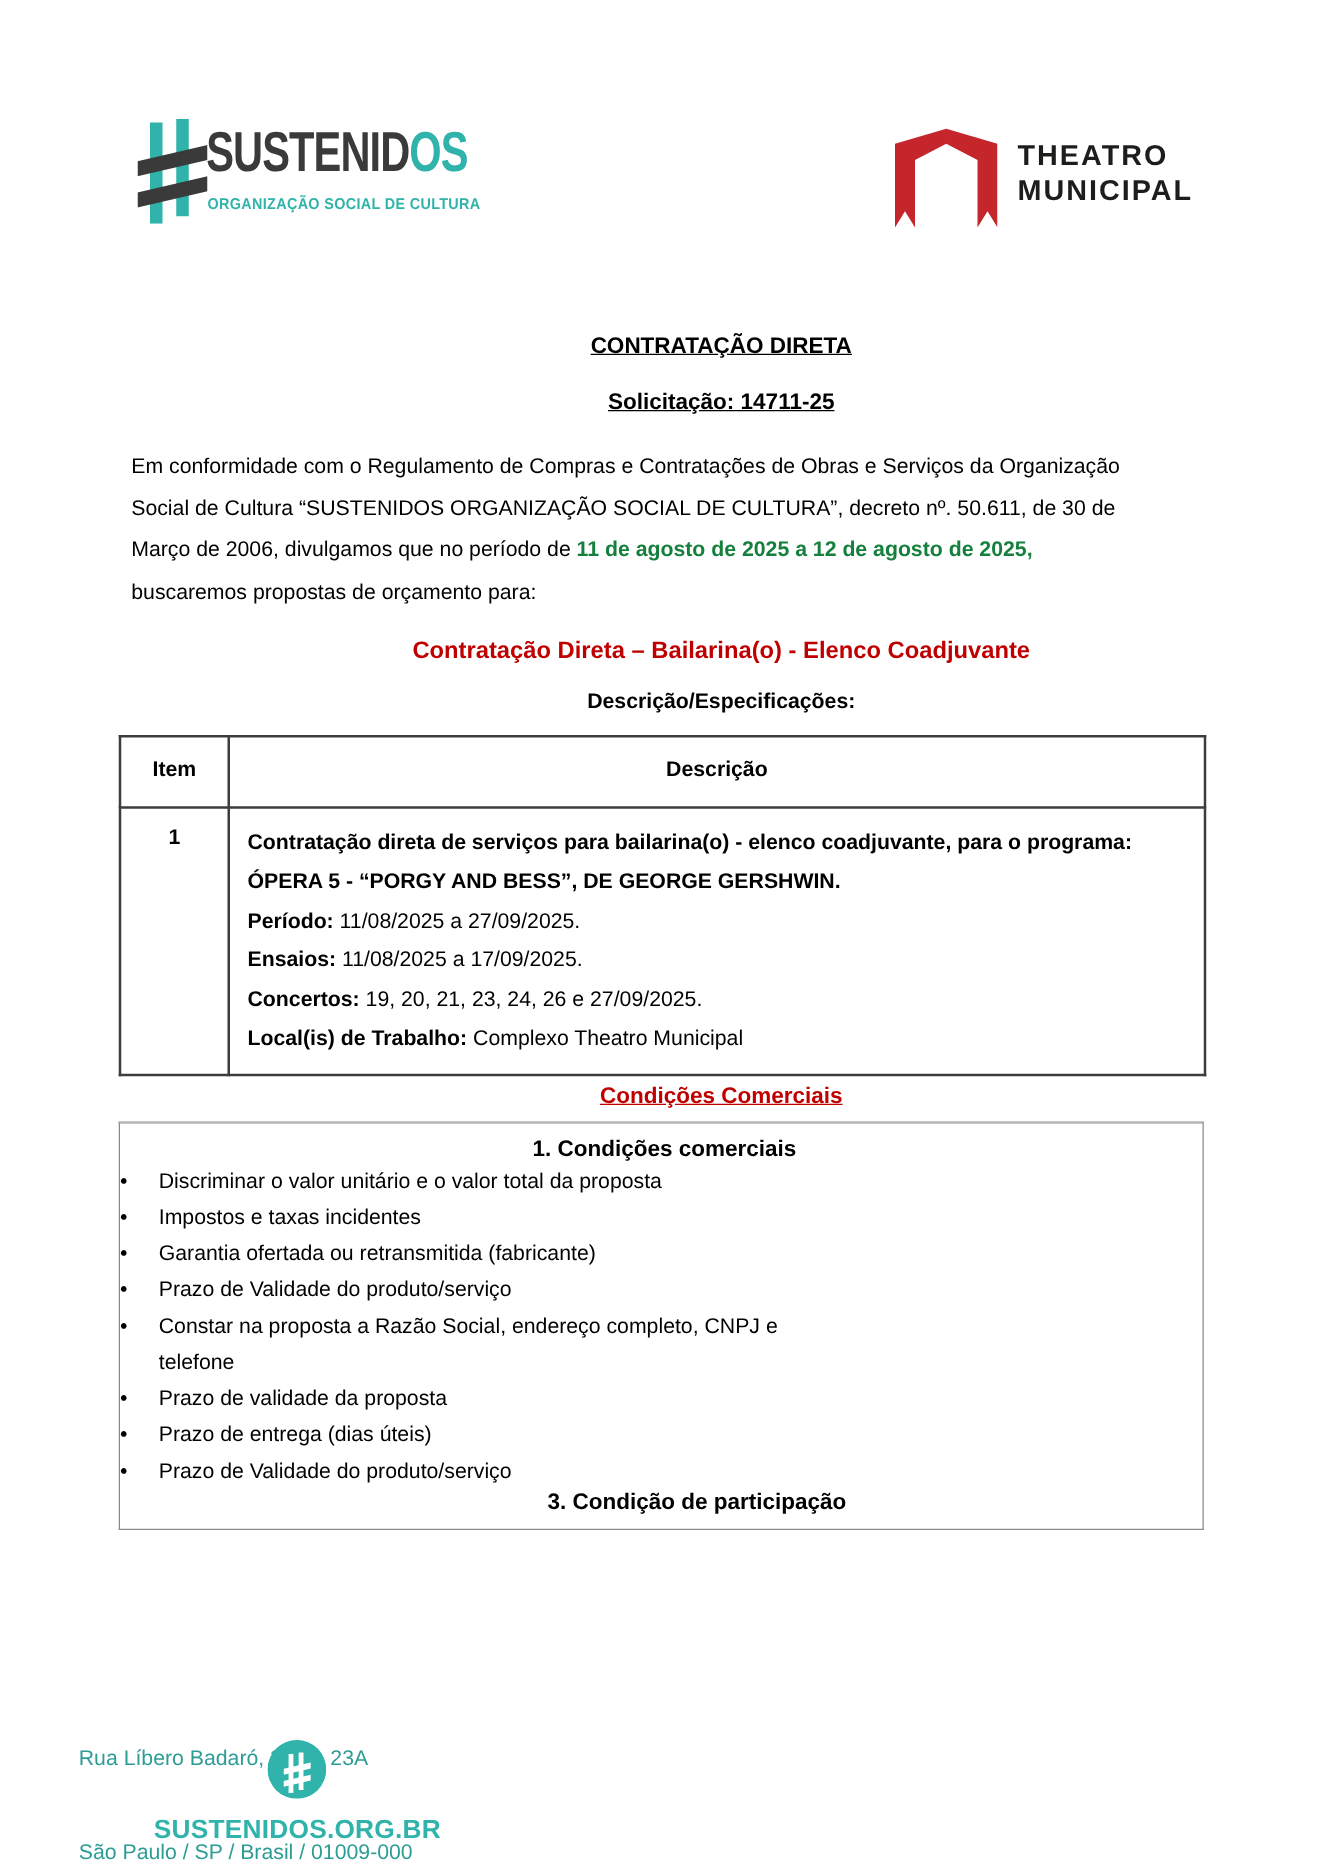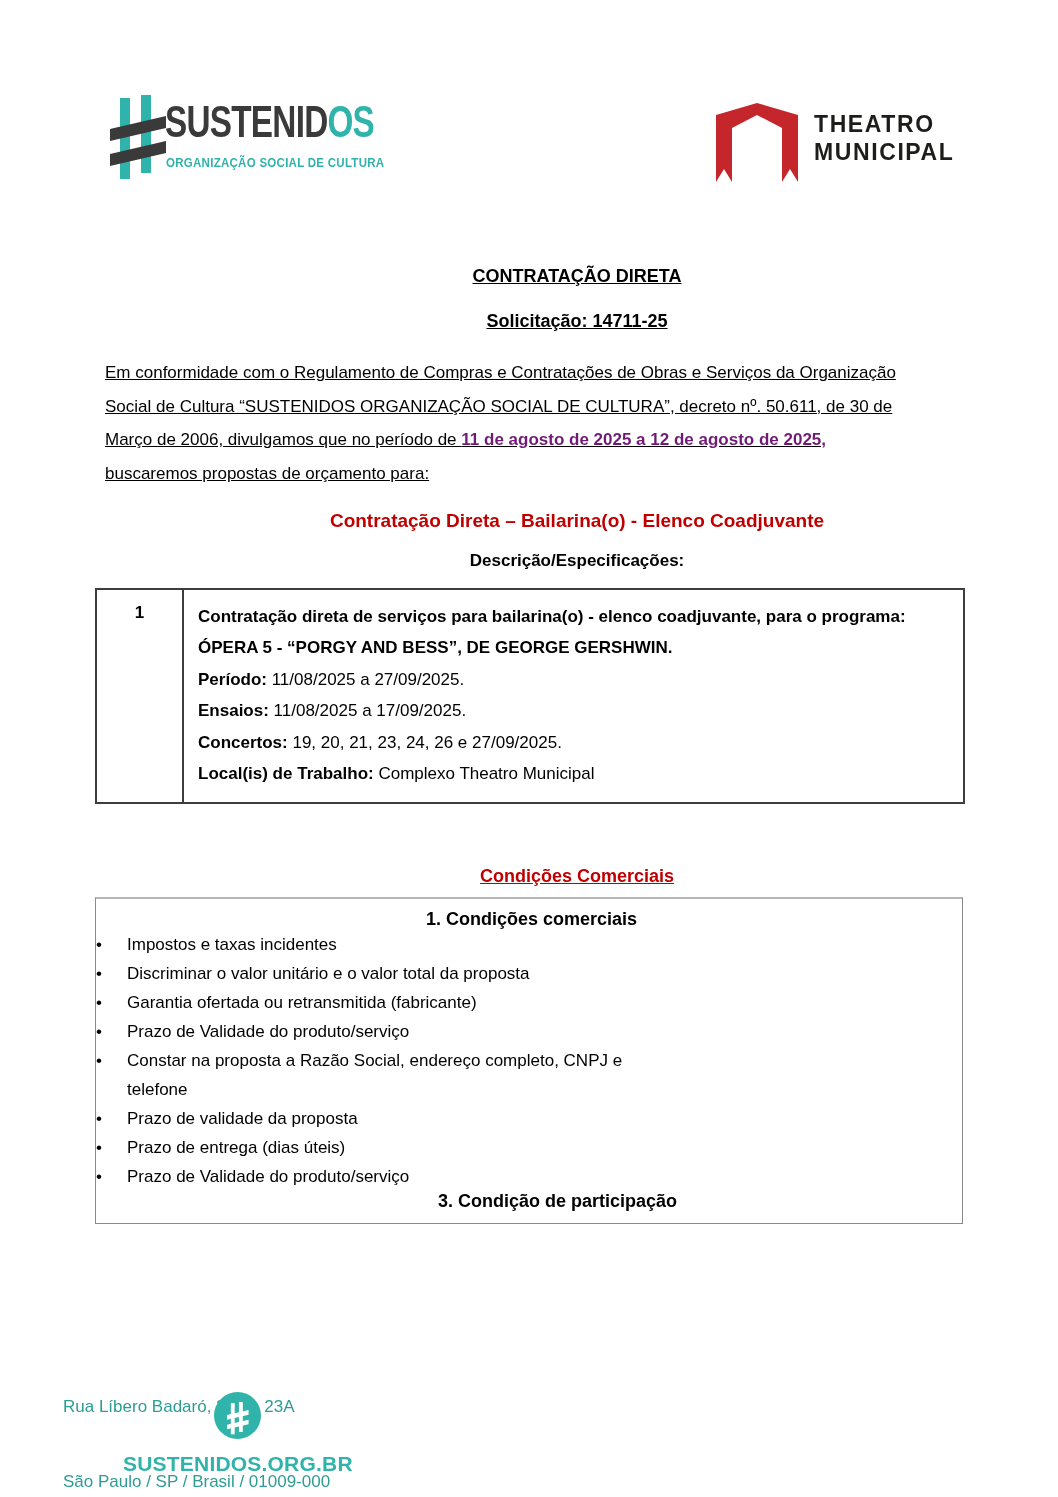--- a/index.html
+++ b/index.html
@@ -18,22 +18,22 @@
   .tlogo{position:absolute;left:716px;top:102px;display:flex;gap:16px;}
   .tlogo svg{width:82px;height:80px;flex:0 0 82px;}
   .t-word{font-size:23px;font-weight:bold;color:#1d1d1b;letter-spacing:1.6px;line-height:28px;padding-top:8px;}
 
   
   .ctitle{position:absolute;left:0;width:100%;text-align:center;font-weight:bold;padding-left:48px;}
   .doc-title{top:266px;font-size:18px;text-decoration:underline;}
   .sol-title{top:311px;font-size:18px;text-decoration:underline;}
 
   
-  .intro{position:absolute;left:105px;top:356px;width:862px;font-size:17px;line-height:33.5px;text-decoration:underline;}
-  .hl{color:#701a75;font-weight:bold;}
+  .intro{position:absolute;left:105px;top:356px;width:862px;font-size:17px;line-height:33.5px;}
+  .hl{color:#15803d;font-weight:bold;}
 
   .pos-heading{top:510px;font-size:19px;color:#c00000;}
   .spec-label{top:551px;font-size:17px;}
 
   
   table.spec{position:absolute;left:95px;top:588px;width:870px;border-collapse:collapse;table-layout:fixed;}
   table.spec th,table.spec td{border:2px solid #3d3d3d;}
   table.spec th{font-size:17px;font-weight:bold;padding:16px 0 19px 0;text-align:center;}
   col.c-item{width:87px;}
   td.item{font-size:17px;font-weight:bold;text-align:center;vertical-align:top;padding-top:13px;}
@@ -98,44 +98,48 @@
 
   <div class="ctitle pos-heading">Contratação Direta – Bailarina(o) - Elenco Coadjuvante</div>
   <div class="ctitle spec-label">Descrição/Especificações:</div>
 
   <table class="spec">
     <colgroup>
         <col class="c-item">
         <col>
       </colgroup>
     <tbody>
+        <tr>
+      <th>Item</th>
+      <th>Descrição</th>
+    </tr>
     <tr>
       <td class="item">1</td>
       <td class="desc">
         <div><span class="b">Contratação direta de serviços para bailarina(o) - elenco coadjuvante, para o programa:</span><span></span></div>
         <div><span class="b">ÓPERA 5 - “PORGY AND BESS”, DE GEORGE GERSHWIN.</span><span></span></div>
         <div><span class="b">Período:</span><span> 11/08/2025 a 27/09/2025.</span></div>
         <div><span class="b">Ensaios:</span><span> 11/08/2025 a 17/09/2025.</span></div>
         <div><span class="b">Concertos:</span><span> 19, 20, 21, 23, 24, 26 e 27/09/2025.</span></div>
         <div><span class="b">Local(is) de Trabalho:</span><span> Complexo Theatro Municipal</span></div>
       </td>
     </tr>
   </tbody>
     </table>
 
   <div class="ctitle cond-heading">Condições Comerciais</div>
 
   <div class="box">
     <div class="sec sec1">1. Condições comerciais</div>
     <ul class="blist l1">
       <li>
-          <span>Impostos e taxas incidentes</span>
+          <span>Discriminar o valor unitário e o valor total da proposta</span>
         </li>
       <li>
-          <span>Discriminar o valor unitário e o valor total da proposta</span>
+          <span>Impostos e taxas incidentes</span>
         </li>
       <li>
           <span>Garantia ofertada ou retransmitida (fabricante)</span>
         </li>
       <li>
           <span>Prazo de Validade do produto/serviço</span>
         </li>
     </ul>
 
     <ul class="blist l2">

